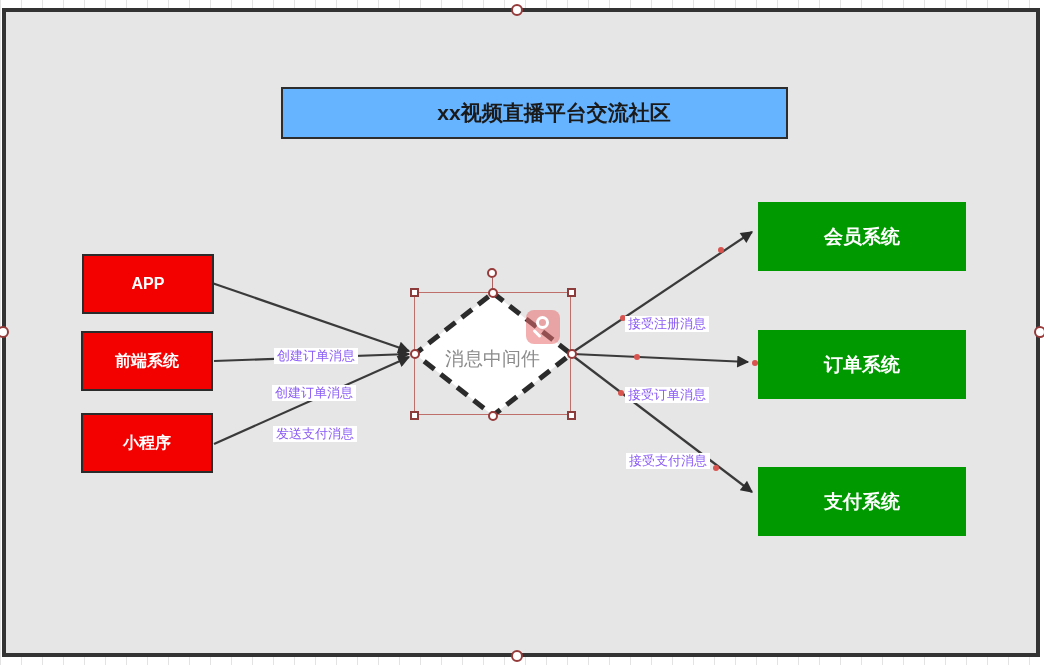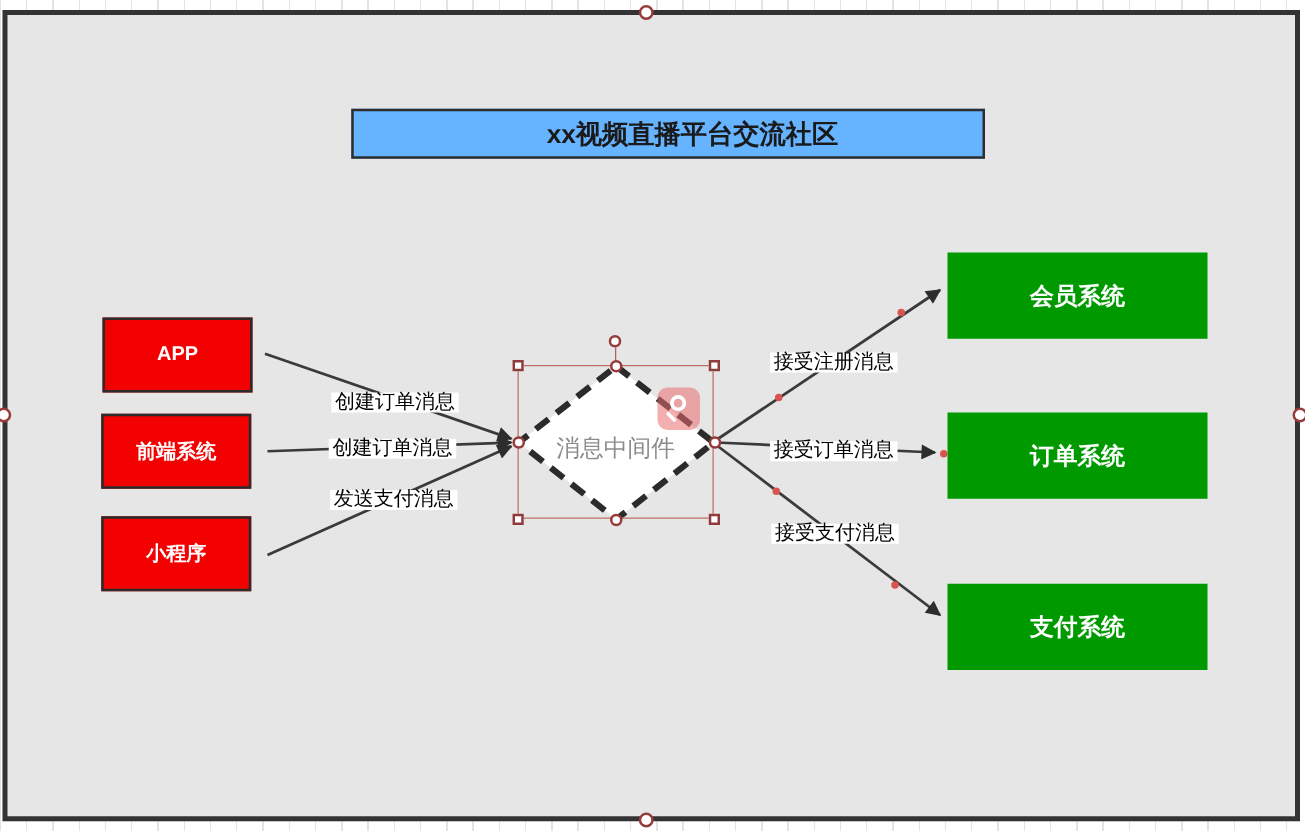--- a/index.html
+++ b/index.html
@@ -10,45 +10,45 @@
     background-image: repeating-linear-gradient(to right, #e3e3e3 0 1px, transparent 1px 21px);
     position: relative;
   }
   
   .canvas {
     position: absolute; left: 2px; top: 8px; width: 1038px; height: 649px;
     background: #e6e6e6; border: 4px solid #333333;
   }
   .node { position: absolute; display: flex; align-items: center; justify-content: center; text-align: center; }
   .title-node {
-    left: 281px; top: 87px; width: 507px; height: 40px;
+    left: 281px; top: 87px; width: 507px; height: 52px;
     background: #66b3ff; border: 2px solid #2d2d2d;
     font-size: 21px; font-weight: bold; color: #1a1a1a; padding-left: 39px;
   }
   .source-node {
-    width: 120px; height: 60px; background: #f30000; border: 2px solid #2b2b2b;
+    width: 132px; height: 60px; background: #f30000; border: 2px solid #2b2b2b;
     color: #ffffff; font-weight: bold; font-size: 16px;
   }
   .src-0 { left: 82px;  top: 254px; }
   .src-1 { left: 81px;  top: 331px; }
   .src-2 { left: 81px;  top: 413px; }
   .target-node {
     width: 208px; height: 69px; background: #009a00;
     color: #ffffff; font-weight: bold; font-size: 19px;
   }
   .tgt-0 { left: 758px; top: 190px; margin-top: 12px; }
   .tgt-1 { left: 758px; top: 330px; }
   .tgt-2 { left: 758px; top: 467px; }
 
   svg.edges { position: absolute; left: 0; top: 0; width: 1044px; height: 665px; }
 
   .edge-label {
     position: absolute; transform: translate(-50%, -50%);
-    background: #ffffff; color: #000000; font-size: 16px;
-    padding: 1px 3px; white-space: nowrap; line-height: 14px;
+    background: #ffffff; color: #8b5cf6; font-size: 13px;
+    padding: 1px 3px; white-space: nowrap; line-height: 14px; margin-top: 34px;
   }
   .hub-label {
     position: absolute; left: 432px; top: 346px; width: 121px; text-align: center;
     color: #8c8c8c; font-size: 19px;
   }
 
   
   .sel-box {
     position: absolute; left: 414px; top: 292px; width: 157px; height: 123px;
     border: 1px solid #bf6f6a; pointer-events: none;

